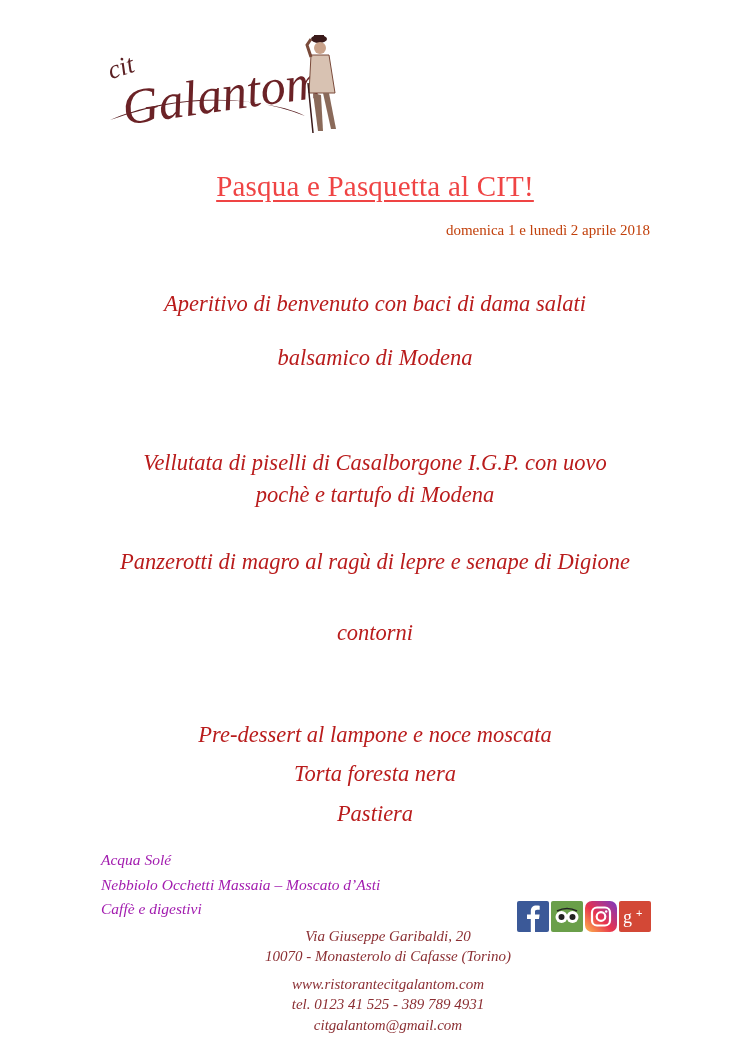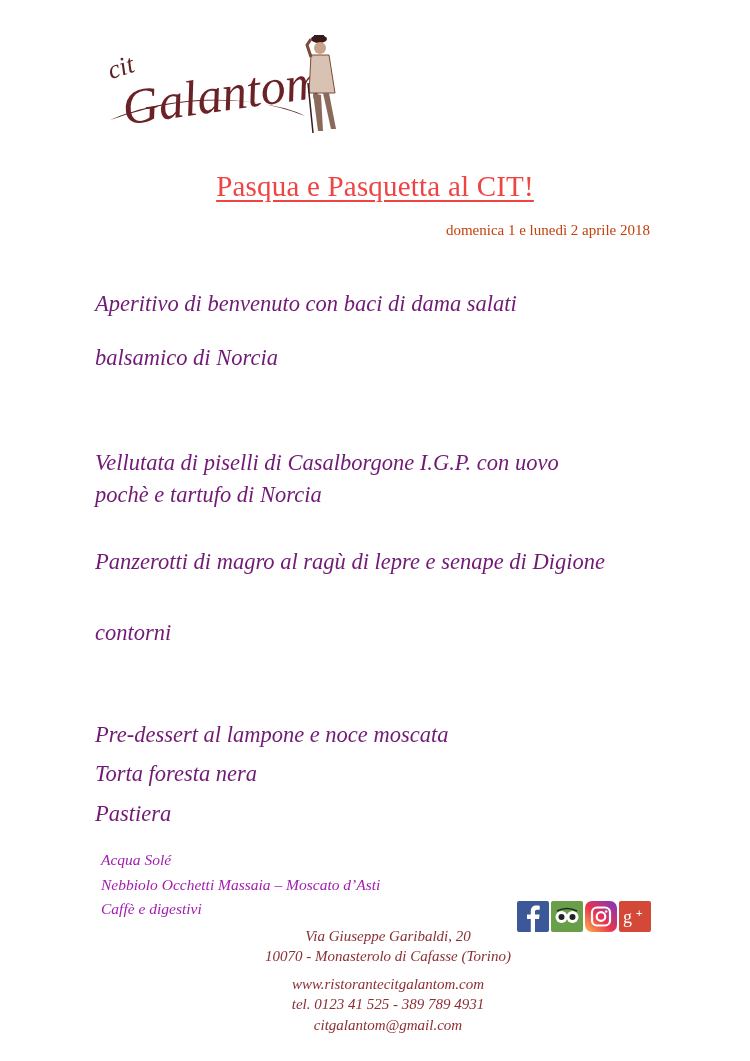--- a/index.html
+++ b/index.html
@@ -24,23 +24,23 @@
     text-decoration: underline; text-decoration-thickness: 1.5px; text-underline-offset: 4px;
     letter-spacing: 0.2px;
   }
   #date {
     right: 100px; top: 222px;
     font-family: "Liberation Serif", serif; font-size: 15px; color: #c2410c;
   }
 
   
   .course {
-    left: 95px; width: 560px; 
+    left: 95px; width: 560px; text-align: center;
     font-family: "Liberation Serif", serif; font-style: italic;
-    font-size: 22.5px; line-height: 32px; color: #701a75;
+    font-size: 22.5px; line-height: 32px; color: #b91c1c;
   }
 
   
   .drink {
     left: 101px;
     font-family: "Liberation Serif", serif; font-style: italic;
     font-size: 15.5px; line-height: 20px; color: #a21caf;
   }
 
   
@@ -81,25 +81,25 @@
 
 <div id="title" class="abs">
   <span>Pasqua e Pasquetta al CIT!</span>
 </div>
 <div id="date" class="abs">domenica 1 e lunedì 2 aprile 2018</div>
 
 <div class="abs course" style="top:288px">
   <div>Aperitivo di benvenuto con baci di dama salati</div>
 </div>
 <div class="abs course" style="top:342px">
-  <div>balsamico di Norcia</div>
+  <div>balsamico di Modena</div>
 </div>
 <div class="abs course" style="top:447px">
   <div>Vellutata di piselli di Casalborgone I.G.P. con uovo</div>
-  <div>pochè e tartufo di Norcia</div>
+  <div>pochè e tartufo di Modena</div>
 </div>
 <div class="abs course" style="top:546px">
   <div>Panzerotti di magro al ragù di lepre e senape di Digione</div>
 </div>
 <div class="abs course" style="top:617px">
   <div>contorni</div>
 </div>
 <div class="abs course" style="top:719px">
   <div>Pre-dessert al lampone e noce moscata</div>
 </div>

